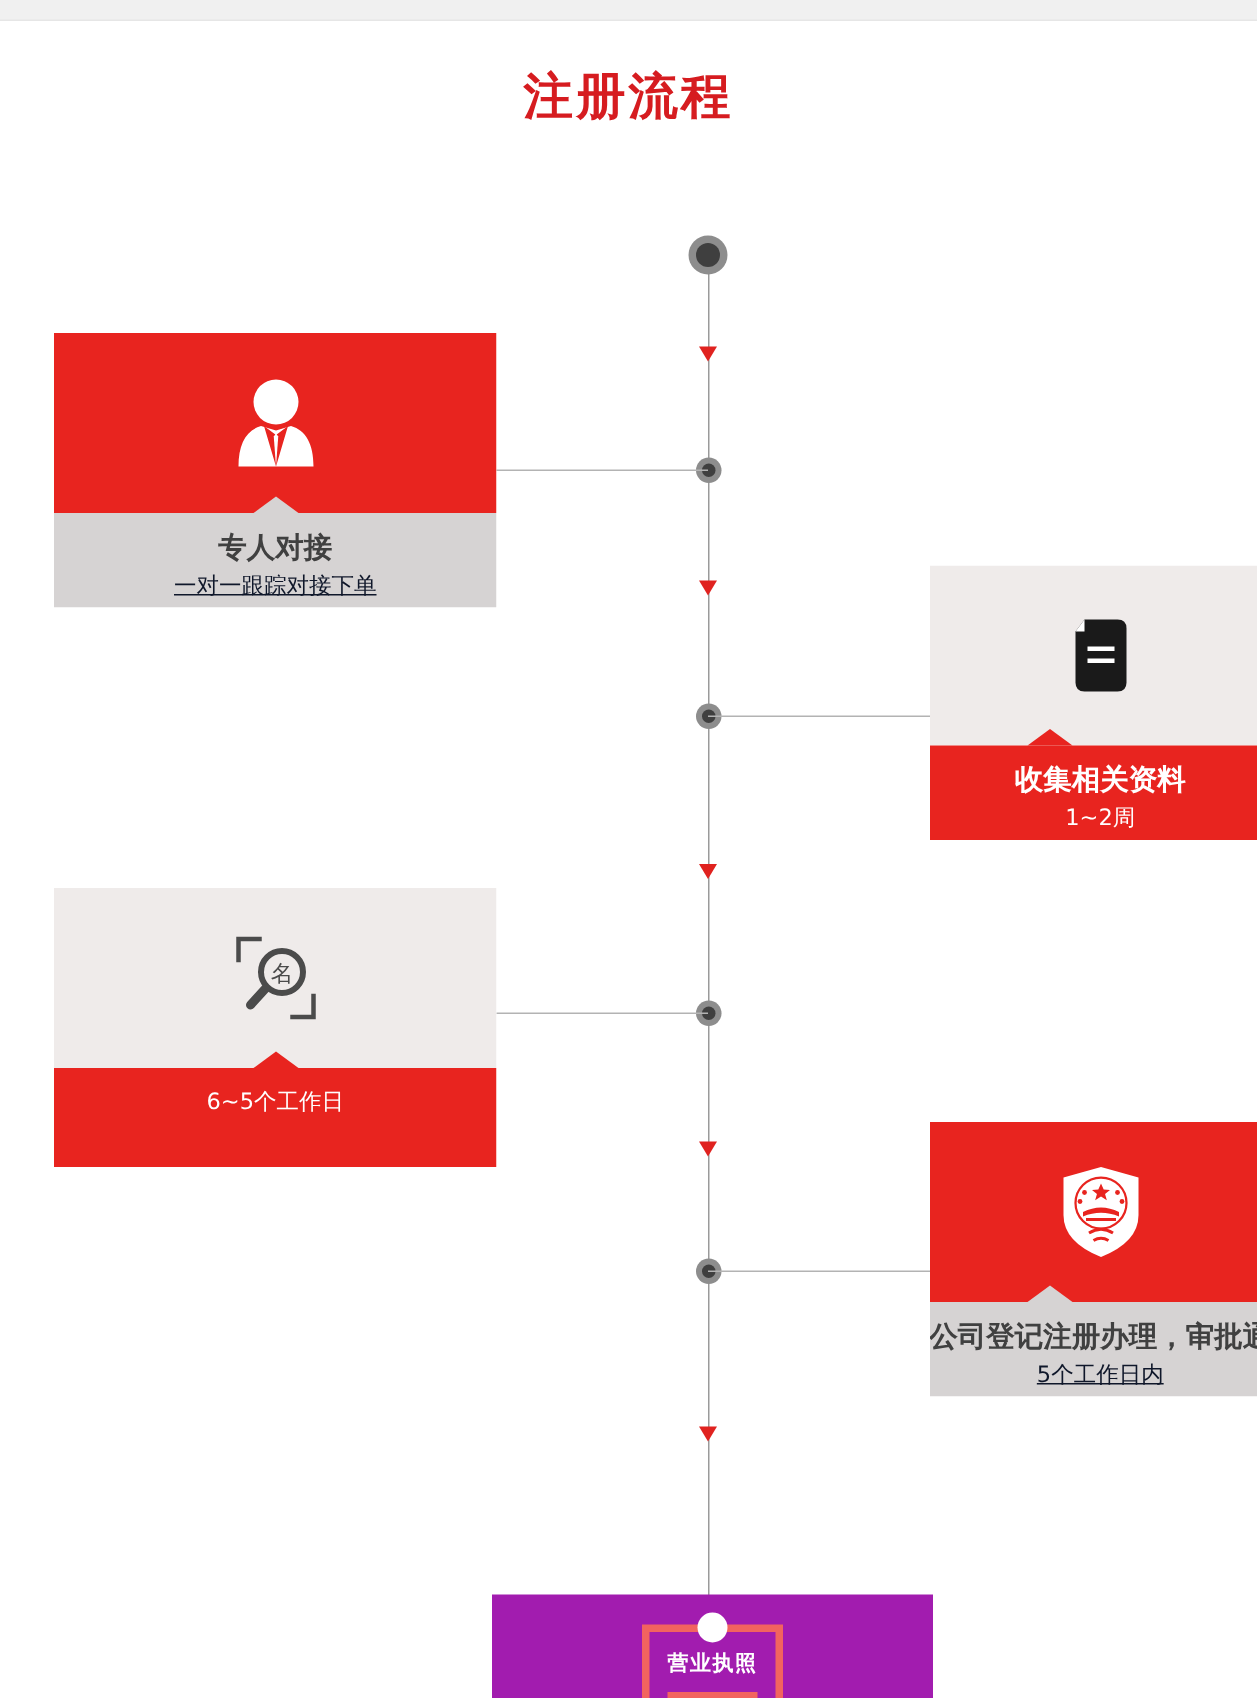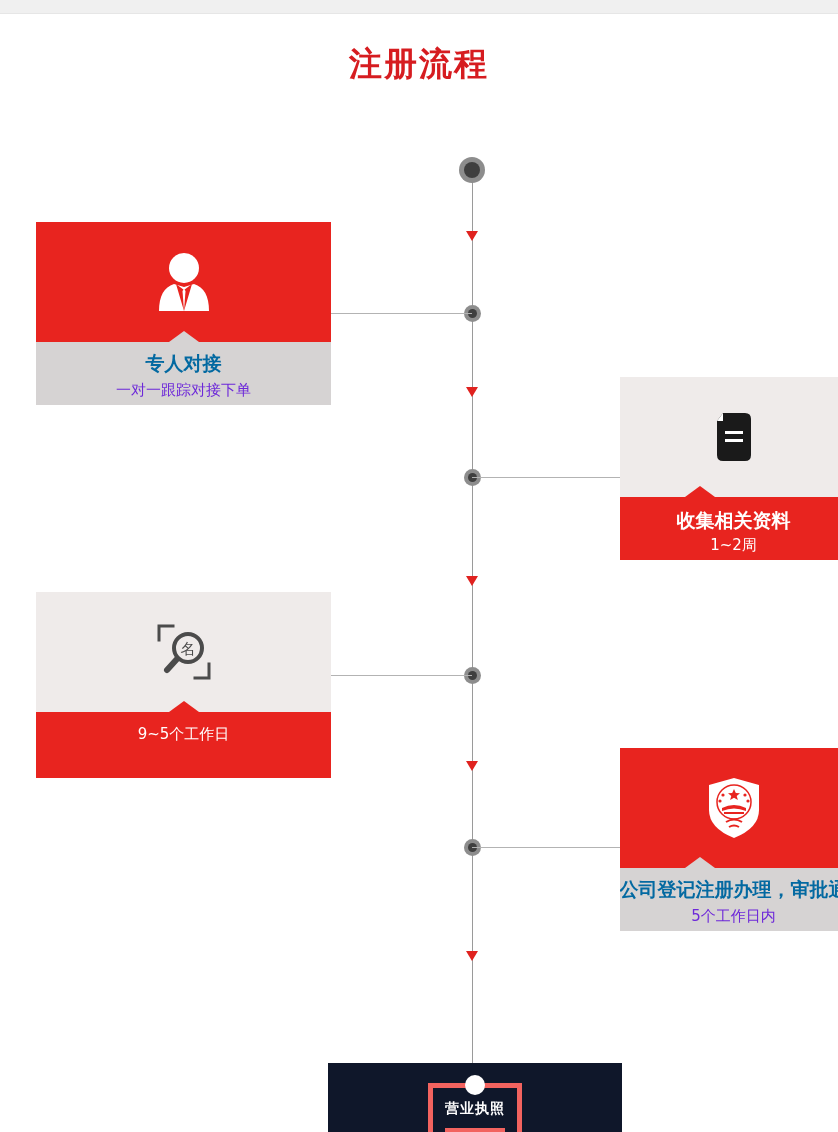--- a/index.html
+++ b/index.html
@@ -135,36 +135,36 @@
     margin-left: -15px;
     width: 0; height: 0;
     border-left: 15px solid transparent;
     border-right: 15px solid transparent;
     border-bottom: 11px solid currentColor;
   }
 
   
   .theme-red-top .card-icon { background: #e8241f; }
   .theme-red-top .card-label { background: #d6d3d3; color: #d6d3d3; }
-  .theme-red-top .card-label .title { color: #0369a1; font-family: Liberation Mono, monospace; }
-  .theme-red-top .card-label .sub { color: #6d28d9; }
+  .theme-red-top .card-label .title { color: #404040; }
+  .theme-red-top .card-label .sub { color: #0f172a; text-decoration: underline; }
 
   .theme-gray-top .card-icon { background: #efebea; }
   .theme-gray-top .card-label { background: #e8241f; color: #e8241f; }
   .theme-gray-top .card-label .title { color: #ffffff; }
   .theme-gray-top .card-label .sub { color: #ffffff; }
 
   
   .bottom-card {
     position: absolute;
     left: 328px;
     top: 1063px;
     width: 294px;
     height: 69px;
-    background: #0f172a;
+    background: #a21caf;
     overflow: hidden;
   }
   .license {
     position: absolute;
     left: 50%;
     margin-left: -47px;
     top: 20px;
     width: 94px;
     height: 70px;
     border: 5px solid #f2635f;
@@ -263,21 +263,21 @@
     <svg width="58" height="60" viewBox="0 0 58 60">
       <path d="M4 18 L4 4 L18 4" stroke="#4b4b4b" stroke-width="3" fill="none" stroke-linecap="square"></path>
       <path d="M54 42 L54 56 L40 56" stroke="#4b4b4b" stroke-width="3" fill="none" stroke-linecap="square"></path>
       <circle cx="33" cy="26" r="14" stroke="#4b4b4b" stroke-width="4" fill="none"></circle>
       <line x1="22" y1="37" x2="12" y2="48" stroke="#4b4b4b" stroke-width="6" stroke-linecap="round"></line>
       <text x="33" y="32" font-size="15" fill="#4b4b4b" text-anchor="middle" font-family="DejaVu Sans, sans-serif">名</text>
     </svg>
   </div>
   <div class="card-label" style="height:66px;">
     <span class="notch"></span>
-    <span class="sub">9~5个工作日</span>
+    <span class="sub">6~5个工作日</span>
   </div>
 </div>
 
 <div class="card theme-red-top" style="left:620px; top:748px; width:295px; height:183px;">
   <div class="card-icon" style="height:120px;">
     <svg width="56" height="64" viewBox="0 0 56 64" style="margin-left:-68px;">
       <path d="M28 2 L53 9 L53 34 Q53 52 28 62 Q3 52 3 34 L3 9 Z" fill="#ffffff"></path>
       <circle cx="28" cy="26" r="17" fill="none" stroke="#e8241f" stroke-width="1.5"></circle>
       <path d="M28 13 l1.8 4 4.2 .3 -3.3 2.7 1.2 4.1 -3.9-2.4 -3.9 2.4 1.2-4.1 -3.3-2.7 4.2-.3 Z" fill="#e8241f"></path>
       <circle cx="17" cy="19" r="1.6" fill="#e8241f"></circle>

